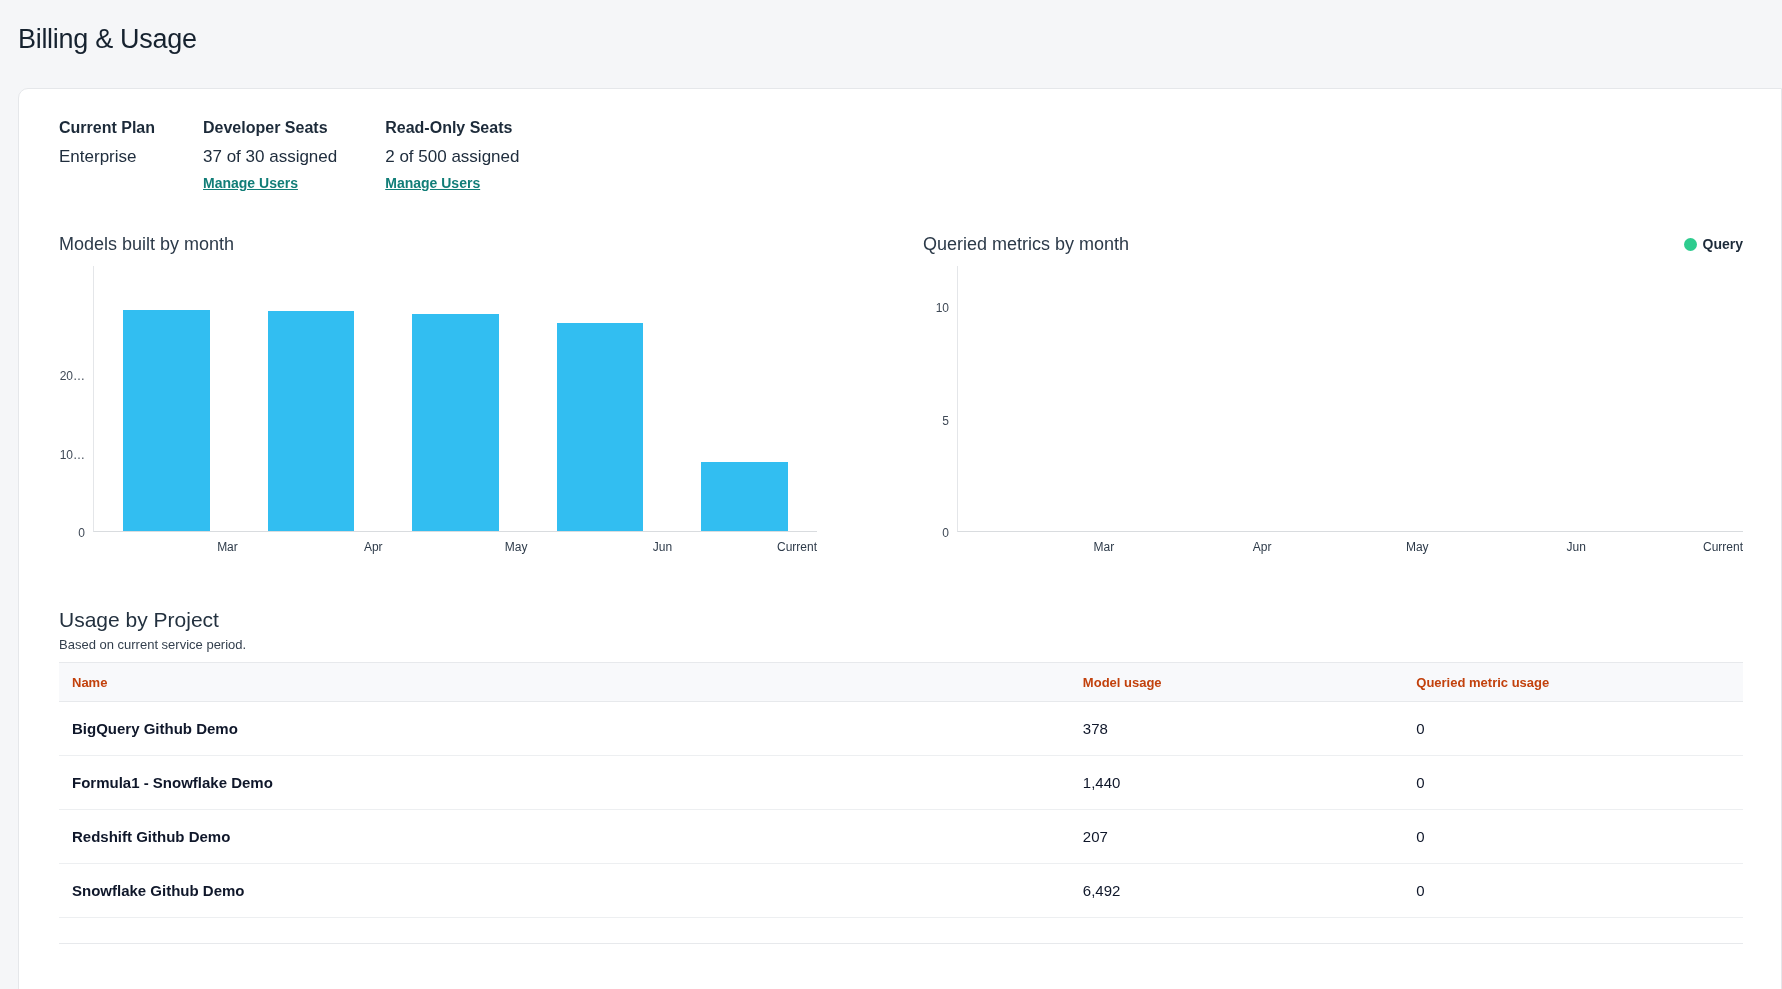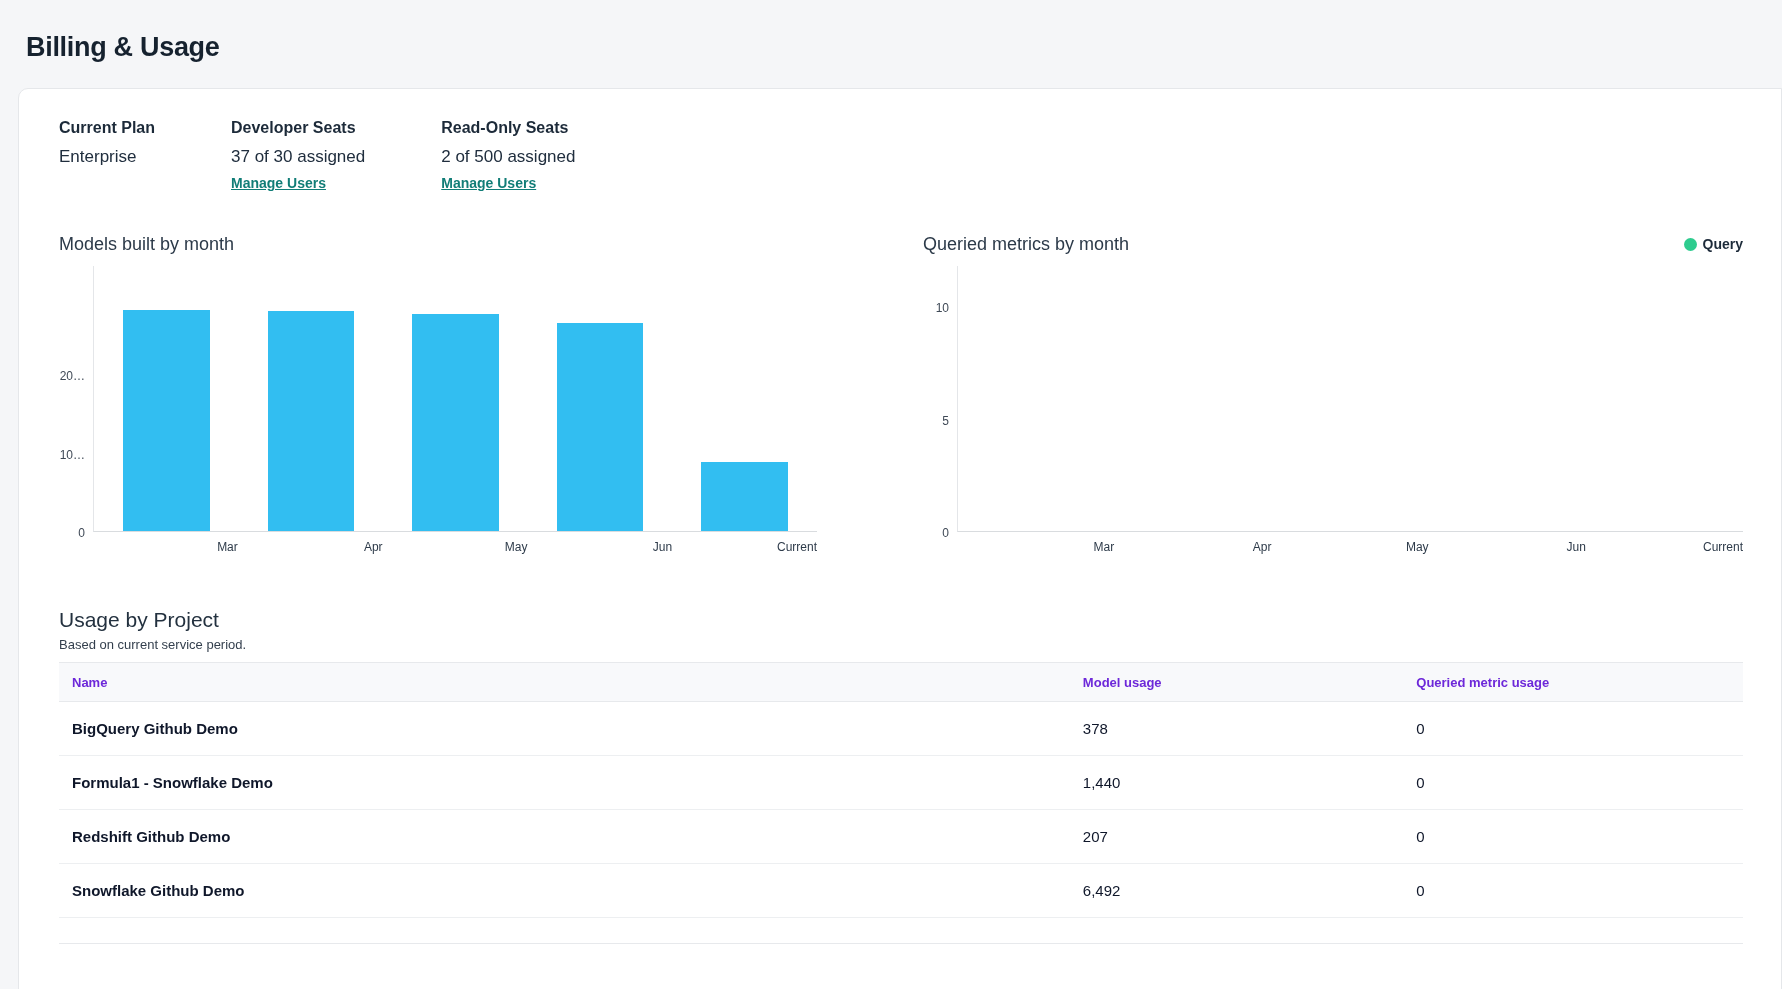--- a/index.html
+++ b/index.html
@@ -2,30 +2,30 @@
 <html><head>
 <meta charset="utf-8">
 <style>
   html,body{margin:0;padding:0}
   body{
     width:1782px;height:989px;overflow:hidden;
     background:#f5f6f8;color:#1f2d3d;
     font-family:"Liberation Sans",sans-serif;
   }
   .page-header{height:88px;box-sizing:border-box;padding:24px 0 0 18px}
-  .page-title{margin:8px;font-size:27px;font-weight:700;color:#16222f;letter-spacing:-0.3px}
+  .page-title{margin:0;font-size:27px;font-weight:400;color:#16222f;letter-spacing:-0.3px}
 
   .card{
     margin-left:18px;width:calc(100% - 18px);box-sizing:border-box;
     background:#ffffff;border:1px solid #e5e7ea;border-radius:10px 0 0 0;
     padding:30px 38px 0 40px;height:960px;
   }
 
   
-  .plan-row{display:flex;gap:76px}
+  .plan-row{display:flex;gap:48px}
   .plan-label{font-size:16px;font-weight:700;color:#1c2a39}
   .plan-value{margin-top:10px;font-size:17px;color:#202e3e}
   .plan-link{display:inline-block;margin-top:8px;font-size:14px;font-weight:600;
     color:#117d77;text-decoration:underline;cursor:pointer}
 
   .section-title{margin:30px 0 0;font-size:21px;font-weight:500;color:#23313f}
 
   
   .charts-row{display:flex;margin-top:40px}
   .chart-left{width:758px;flex:none}
@@ -42,21 +42,21 @@
   .slot{flex:1;height:100%;display:flex;align-items:flex-end;justify-content:center}
   .bar{width:60%}
   .x-labels{display:flex;padding-left:34px;margin-top:8px}
   .x-label{flex:1;text-align:right;font-size:12px;color:#2e3b4a}
 
   
   .table-title{margin:54px 0 0;font-size:21px;font-weight:500;color:#23313f}
   .table-subtitle{margin-top:5px;font-size:13px;color:#333f4d}
   .ptable{margin-top:10px;border-top:1px solid #e7e9ec}
   .thead{display:flex;align-items:center;height:38px;background:#f8f9fb;
-    border-bottom:1px solid #e7e9ec;font-size:13px;font-weight:600;color:#6d28d9}
+    border-bottom:1px solid #e7e9ec;font-size:13px;font-weight:600;color:#c2410c}
   .col-name{width:60.8%;padding-left:13px;box-sizing:border-box}
   .col-model{width:19.8%}
   .col-queried{flex:1}
   .trow{display:flex;align-items:center;height:53px;border-bottom:1px solid #edeff1;
     font-size:15px;color:#0f172a}
   .trow .col-name{font-weight:700}
   .table-footer{height:25px;border-bottom:1px solid #e7e9ec}
 </style>
 </head>
 <body>

